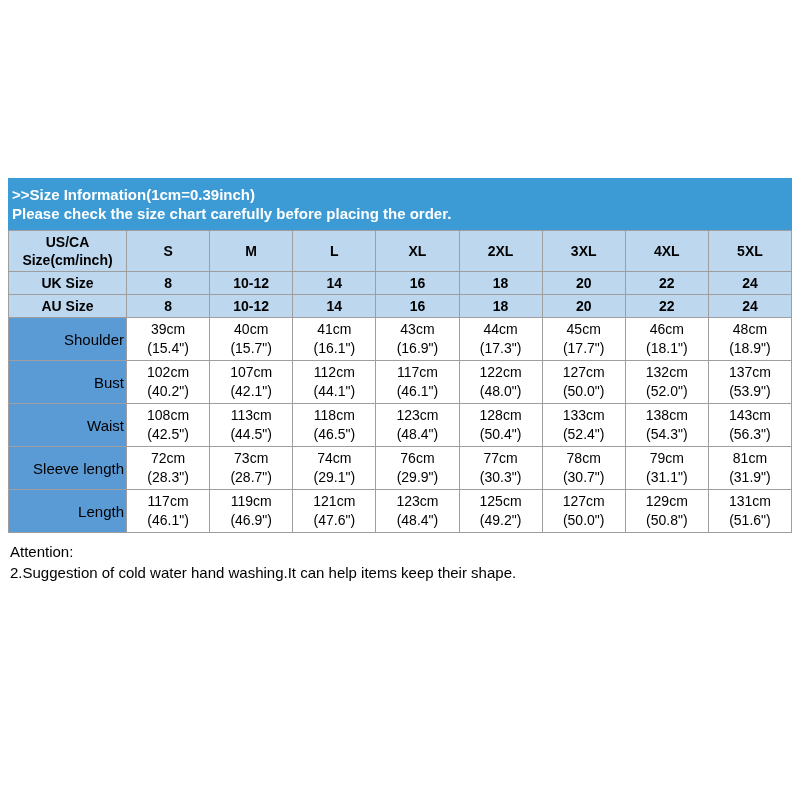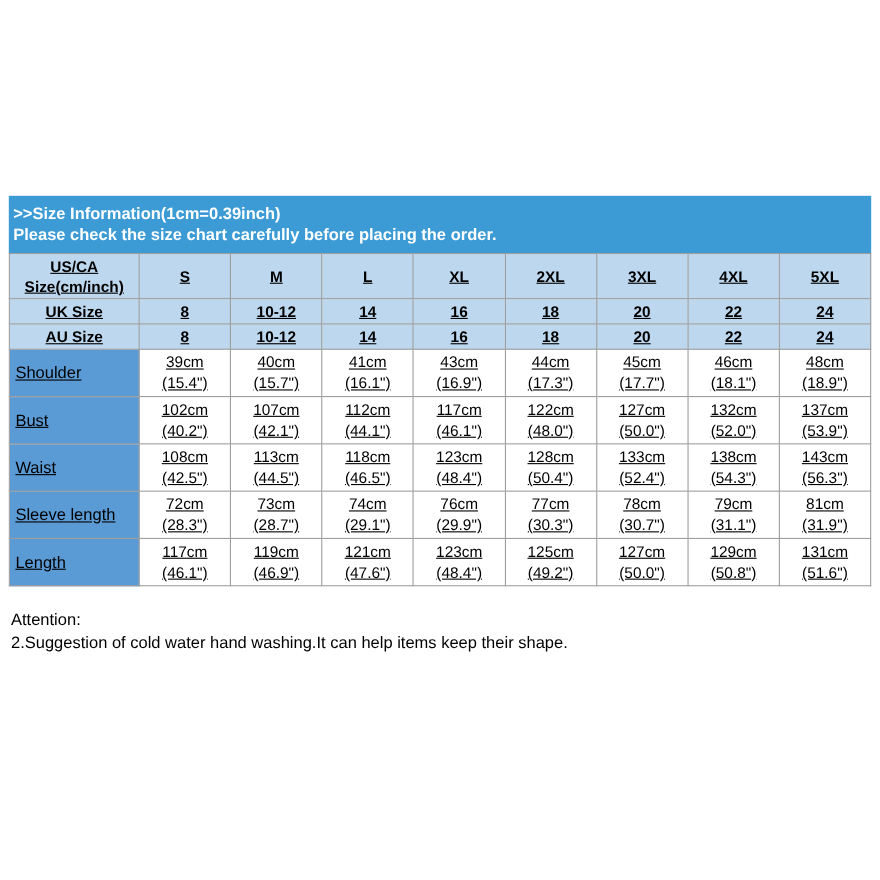--- a/index.html
+++ b/index.html
@@ -21,21 +21,20 @@
     color: #ffffff;
     font-weight: bold;
     font-size: 15px;
     line-height: 19px;
     padding: 7px 4px;
   }
   table.size-table {
     width: 100%;
     border-collapse: collapse;
     table-layout: fixed;
-    text-decoration: underline;
   }
   table.size-table col.label-col { width: 118px; }
   table.size-table th,
   table.size-table td {
     border: 1px solid #9e9e9e;
     text-align: center;
     vertical-align: middle;
     white-space: pre-line;
     font-size: 14px;
     padding: 1px 2px;
@@ -54,27 +53,27 @@
     height: 20px;
     margin-top: 28px;
   }
   tr.meas-row td {
     height: 40px;
     line-height: 19px;
     background: #ffffff;
   }
   tr.meas-row td.row-label {
     background: #5b9bd5;
-    text-align: left;
+    text-align: right;
     padding-left: 5px;
     font-size: 15px;
     font-weight: normal;
   }
   .attention {
-    margin-top: 20px;
+    margin-top: 8px;
     font-size: 15px;
     line-height: 21px;
     padding-left: 2px;
   }
 </style>
 </head>
 <body>
 
 <div class="canvas">
 

